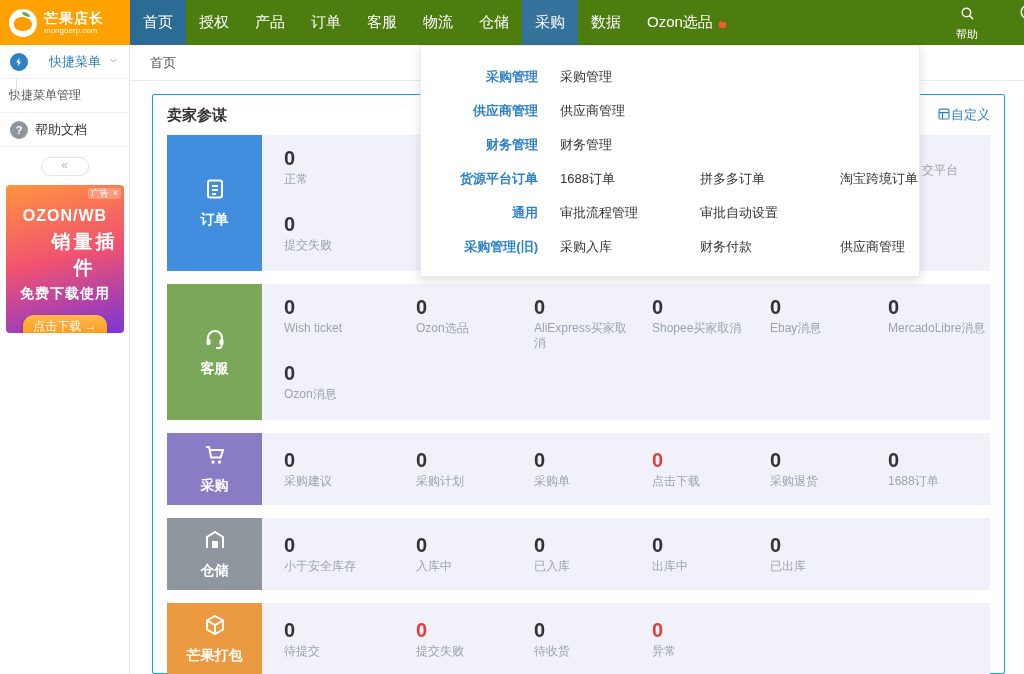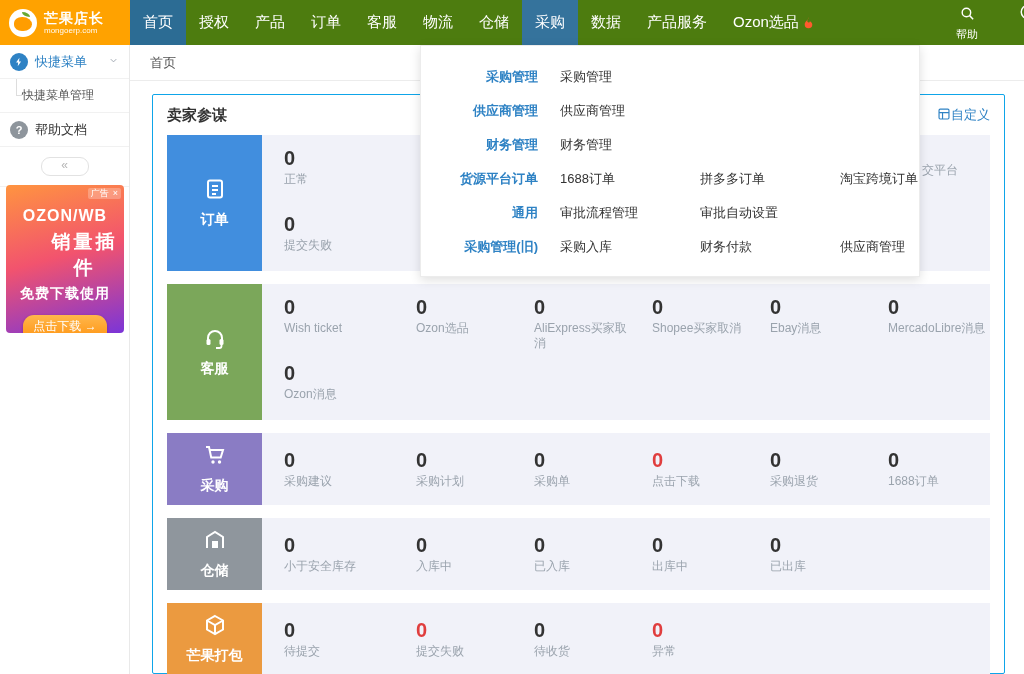--- a/index.html
+++ b/index.html
@@ -19,27 +19,27 @@
   .menu-item.active{background:#2c6c94;}
   .menu-item.open{background:#35739c;}
   .flame{display:flex;align-items:center;}
   .nav-help{position:absolute;right:36px;top:3px;width:42px;height:40px;display:flex;flex-direction:column;align-items:center;justify-content:center;gap:1px;color:#fff;cursor:pointer;}
   .nav-help-label{font-size:11px;color:#fff;}
   .nav-clip{position:absolute;right:0;top:3px;width:16px;height:40px;overflow:hidden;cursor:pointer;}
   .nav-clip .inner{width:40px;display:flex;flex-direction:column;align-items:center;}
 
   
   .sidebar{position:absolute;left:0;top:45px;width:130px;bottom:0;background:#fff;border-right:1px solid #e9e9e9;box-sizing:border-box;z-index:20;}
-  .side-item{display:flex;align-items:center;gap:7px;padding:0 10px;height:33px;font-size:13px;color:#333;border-bottom:1px solid #f1f1f1;cursor:pointer;}
+  .side-item{display:flex;align-items:center;gap:7px;padding:0 10px;height:33px;font-size:13px;color:#333;border-bottom:1px solid #f1f1f1;cursor:pointer;text-align:right;}
   .side-item .grow{flex:1;}
   .qm-label{color:#2e82c4;font-size:13px;}
   .icon-circle{width:18px;height:18px;border-radius:50%;display:flex;align-items:center;justify-content:center;flex:0 0 auto;}
   .icon-circle.blue{background:#2e82c4;}
   .icon-circle.gray{background:#8e959c;color:#fff;font-size:11px;font-weight:bold;}
-  .sub-item{padding-left:22px;font-size:12px;color:#555;position:relative;}
+  .sub-item{padding-left:9px;font-size:12px;color:#555;position:relative;}
   .sub-item:before{content:"";position:absolute;left:16px;top:0;bottom:16px;width:1px;background:#ddd;}
   .sub-item:after{content:"";position:absolute;left:16px;top:16px;width:6px;height:1px;background:#ddd;}
   .collapse-btn{margin:10px auto 0;width:46px;height:17px;border:1px solid #e2e2e2;border-radius:9px;color:#b5b5b5;font-size:12px;line-height:14px;text-align:center;cursor:pointer;background:#fff;}
   .side-divider{margin-top:10px;border-bottom:1px solid #f1f1f1;}
 
   
   .ad{position:absolute;left:6px;top:140px;width:118px;height:148px;border-radius:4px;background:linear-gradient(165deg,#ff9440 0%,#f2536e 48%,#7b35d8 100%);color:#fff;text-align:center;cursor:pointer;overflow:hidden;}
   .ad-tag{position:absolute;top:3px;right:3px;font-size:9px;line-height:11px;padding:0 3px;background:rgba(255,255,255,.25);border-radius:2px;color:#fff;display:flex;gap:4px;align-items:center;}
   .ad-l1{margin-top:22px;font-size:16px;font-weight:bold;letter-spacing:1px;}
   .ad-l2{margin-top:4px;font-size:19px;font-weight:bold;letter-spacing:3px;padding-left:39px;}
@@ -118,23 +118,20 @@
         <div class="menu-item">
           <span>仓储</span>
         </div>
         <div class="menu-item open">
           <span>采购</span>
         </div>
         <div class="menu-item">
           <span>数据</span>
         </div>
         <div class="menu-item">
-          <span>产品服务</span>
-        </div>
-        <div class="menu-item">
           <span>Ozon选品</span>
           <span class="flame">
             <svg viewBox="0 0 24 24" width="13" height="13">
               <path d="M12 2c1.2 3.2-2.2 4.8-2.2 7.3a2.4 2.4 0 0 0 4.8.3C16.4 11 19 12.6 19 15.6A7 7 0 0 1 5 15.6C5 10 12 8.2 12 2z" fill="#ff5a2d"></path>
             </svg>
           </span>
         </div>
       </nav>
     <div class="nav-help">
       <span>

